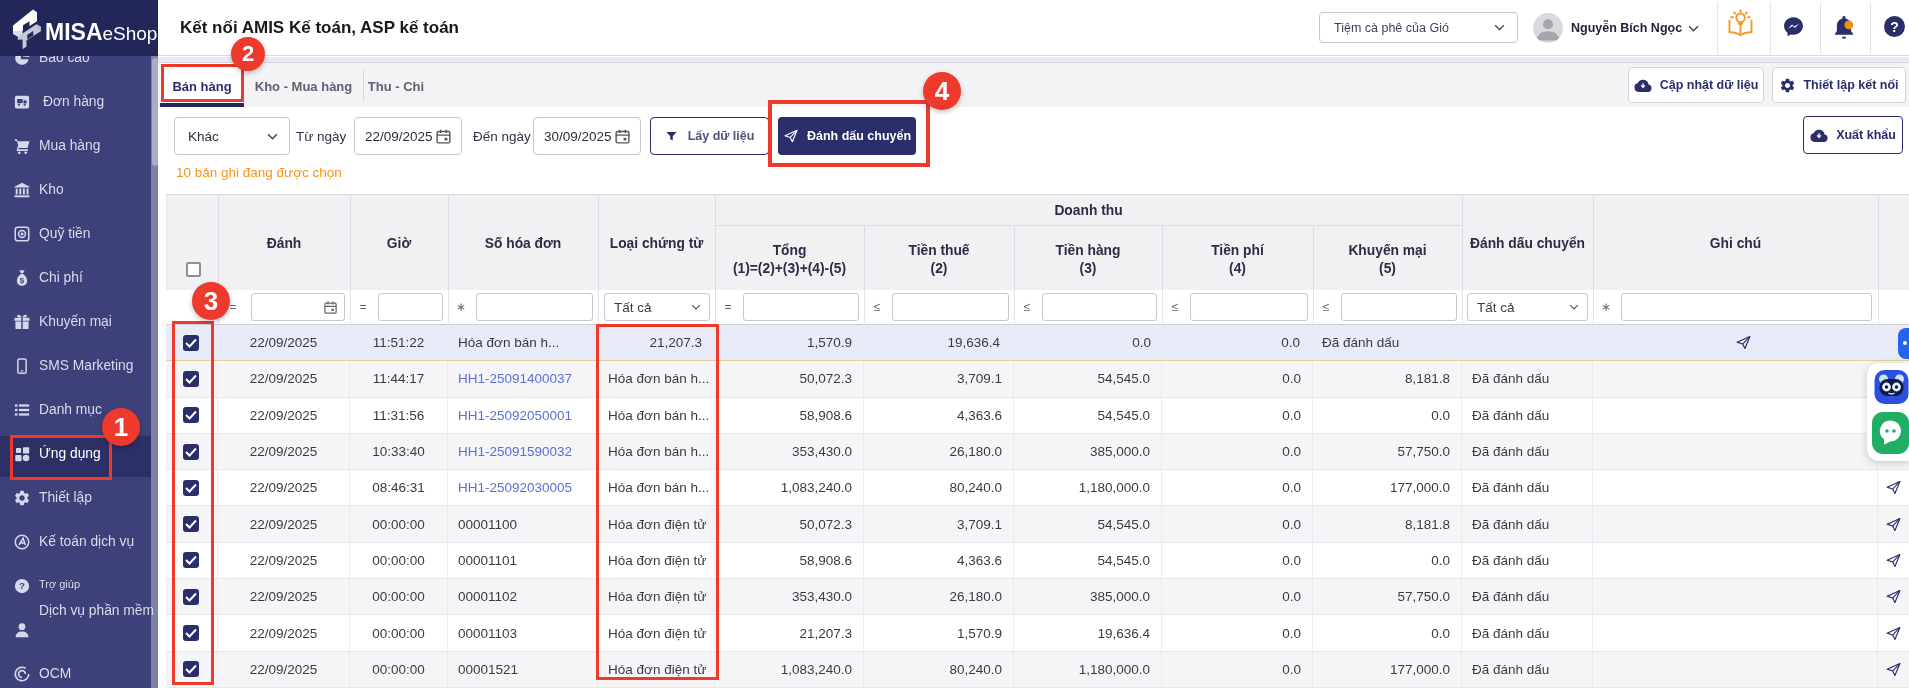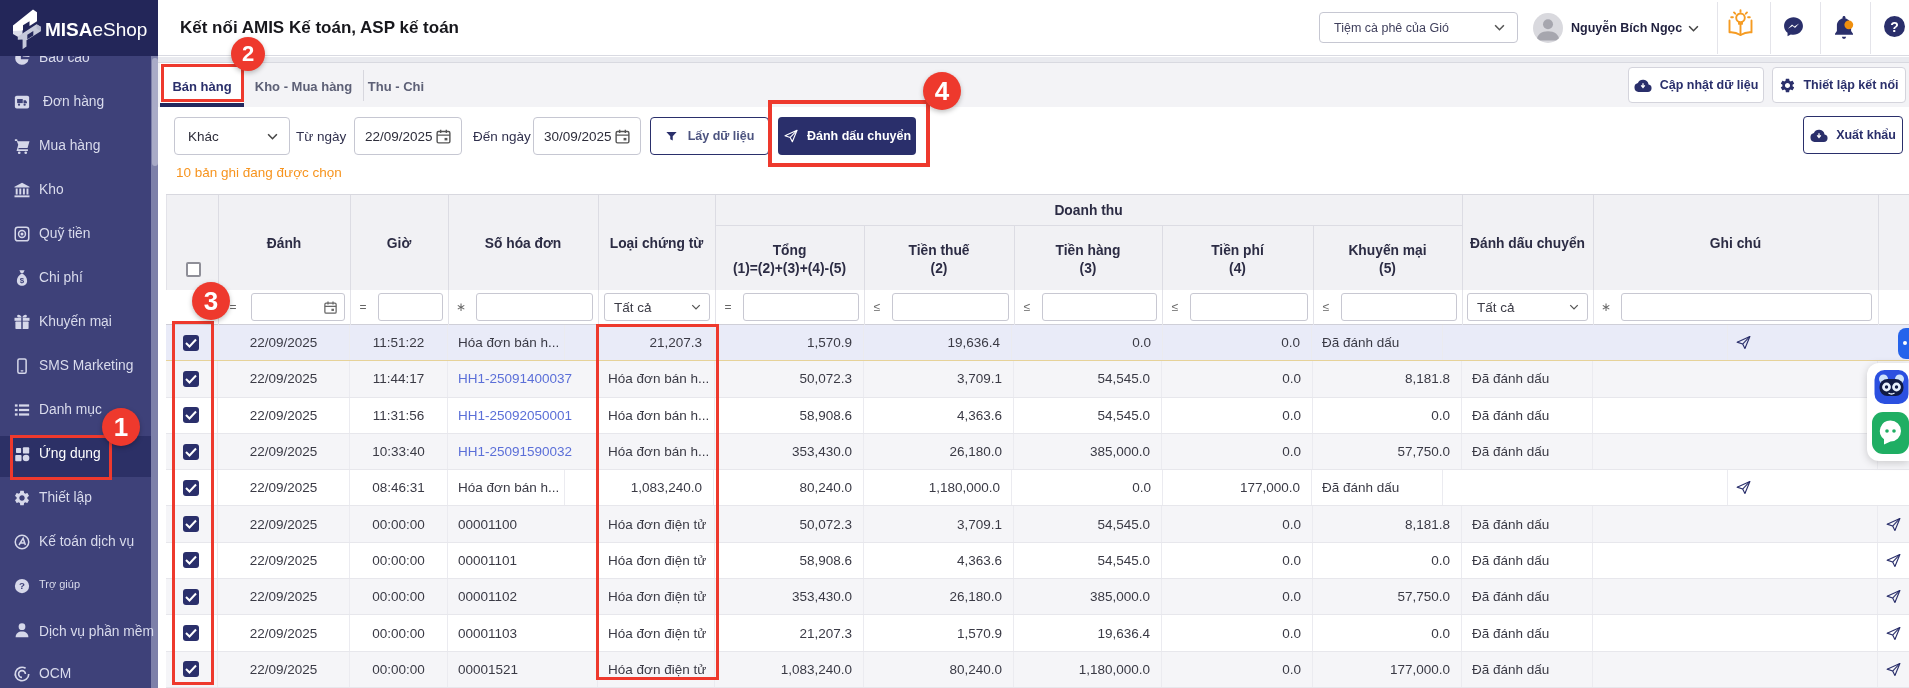--- a/index.html
+++ b/index.html
@@ -21,21 +21,21 @@
 
 <div class="abs" style="left:0;top:0;width:158px;height:688px;background:#3e4179"></div>
 <div class="abs" style="left:0;top:0;width:158px;height:56px;background:#232659;z-index:5"></div>
 <svg class="abs" style="left:12px;top:9px;z-index:6" width="30" height="40" viewBox="0 0 30 40">
 <polygon fill="#dcdee9" points="1,16.5 1,25 10.5,30.5 10.5,21.5"></polygon>
 <polygon fill="#ffffff" points="1,16.5 21,0.5 25,3.2 25,12.2 17.5,16.9 17.5,12.2 11,16.3 11,21.4 1,22"></polygon>
 <polygon fill="#c6c9da" points="5.8,27.5 24.5,15.2 28.8,17.8 28.8,22.2 14.5,31.3 14.5,37.6 10.6,40.2 10.6,30.6 5.8,30.8"></polygon>
 <polygon fill="#23265a" points="15.3,25.8 21.3,22 21.3,26.4 15.3,30.2"></polygon>
 <polygon fill="#b6bacd" points="24.5,15.2 28.8,17.8 28.8,22.2 24.5,19.6"></polygon>
 </svg>
-<div class="abs" style="left:45px;top:19px;color:#fff;white-space:nowrap;z-index:6"><span style="font-weight:bold;font-size:19px">MISA</span><span style="font-weight:400;font-size:19px">eShop</span></div>
+<div class="abs" style="left:45px;top:19px;color:#fff;white-space:nowrap;z-index:6"><span style="font-weight:bold;font-size:23px">MISA</span><span style="font-weight:400;font-size:19px">eShop</span></div>
 <div class="abs" style="left:151px;top:56px;width:7px;height:632px;background:#7d80a9"></div>
 <div class="abs" style="left:151.5px;top:58px;width:6px;height:108px;background:#a9abc7;border-radius:3px"></div>
 <div class="abs" style="left:0;top:436px;width:151px;height:41px;background:#2c3066"></div>
 <div class="abs" style="left:13px;top:49px"><svg width="18" height="18" viewBox="0 0 24 24" style="">
       <path fill="#d6d8ea" d="M10.5 3.2A9 9 0 1 0 20.8 13.5H10.5z"></path>
       <path fill="#d6d8ea" d="M13 1.2a9 9 0 0 1 9 9.3L13 10z"></path>
     </svg></div>
 <div class="abs" style="left:39px;top:50px;font-size:13.8px;color:#d9dbec;white-space:nowrap">Báo cáo</div>
 <div class="abs" style="left:13px;top:93px"><svg width="18" height="18" viewBox="0 0 24 24" style="">
       <rect fill="#d6d8ea" x="2.5" y="3.5" width="19" height="17" rx="2.5"></rect>
@@ -130,21 +130,21 @@
       <circle fill="#d6d8ea" cx="12" cy="12" r="9.5"></circle>
       <text x="12" y="16.6" font-size="13" font-weight="bold" fill="#3e4179" text-anchor="middle" font-family="Liberation Sans">?</text>
     </svg></div>
 <div class="abs" style="left:39px;top:578px;font-size:11px;color:#d9dbec;white-space:nowrap">Trợ giúp</div>
 <div class="abs" style="left:13px;top:621px"><svg width="18" height="18" viewBox="0 0 24 24" style="">
       <g fill="#d6d8ea">
         <circle cx="12" cy="7.5" r="4.5"></circle>
         <path d="M3.5 21.5c0-4.8 3.8-7.5 8.5-7.5s8.5 2.7 8.5 7.5z"></path>
       </g>
     </svg></div>
-<div class="abs" style="left:39px;top:624px;font-size:13.8px;color:#d9dbec;white-space:nowrap">Dịch vụ phần mềm</div>
+<div class="abs" style="left:39px;top:603px;font-size:13.8px;color:#d9dbec;white-space:nowrap">Dịch vụ phần mềm</div>
 <div class="abs" style="left:13px;top:665px"><svg width="18" height="18" viewBox="0 0 24 24" style="">
       <g fill="none" stroke="#d6d8ea" stroke-width="2.2">
         <path d="M21 12a9 9 0 1 1-4.2-7.6"></path>
         <path d="M16.5 12a4.5 4.5 0 1 0-4.5 4.5"></path>
       </g>
     </svg></div>
 <div class="abs" style="left:39px;top:666px;font-size:13.8px;color:#d9dbec;white-space:nowrap">OCM</div>
 <div class="abs" style="left:158px;top:0;width:1751px;height:56px;background:#fff;border-bottom:1px solid #d9dae2"></div>
 <div class="abs bold" style="left:180px;top:18px;font-size:17px;color:#17171c">Kết nối AMIS Kế toán, ASP kế toán</div>
 <div class="abs flx" style="left:1319px;top:12px;width:199px;height:31px;border:1px solid #c6c7d2;border-radius:4px;padding-left:14px;font-size:12.5px;color:#3f3f5c;white-space:nowrap">Tiệm cà phê của Gió<svg width="11" height="7" viewBox="0 0 12 8" style="position:absolute;right:12px">
@@ -432,20 +432,21 @@
 <div class="row" style="background:#fff;">
 <div class="cell ctr" style="width:52.5px">
         <span class="chk">
           <svg width="12" height="10" viewBox="0 0 12 10">
             <path d="M1 5l3.5 3.5L11 1.5" stroke="#fff" stroke-width="2" fill="none"></path>
           </svg>
         </span>
       </div>
 <div class="cell ctr" style="width:132px">22/09/2025</div>
 <div class="cell ctr" style="width:98px">08:46:31</div>
+<div class="cell lft" style="width:150px;color:#5b6fd8">HH1-25092030005</div>
 <div class="cell lft" style="width:117px">Hóa đơn bán h...</div>
 <div class="cell num" style="width:149px">1,083,240.0</div>
 <div class="cell num" style="width:150px">80,240.0</div>
 <div class="cell num" style="width:148px">1,180,000.0</div>
 <div class="cell num" style="width:151px">0.0</div>
 <div class="cell num" style="width:149px">177,000.0</div>
 <div class="cell lft" style="width:131px">Đã đánh dấu</div>
 <div class="cell" style="width:285px"></div>
 <div class="cell ctr" style="width:31px;border-right:none">
         <svg width="17" height="17" viewBox="0 0 24 24">

